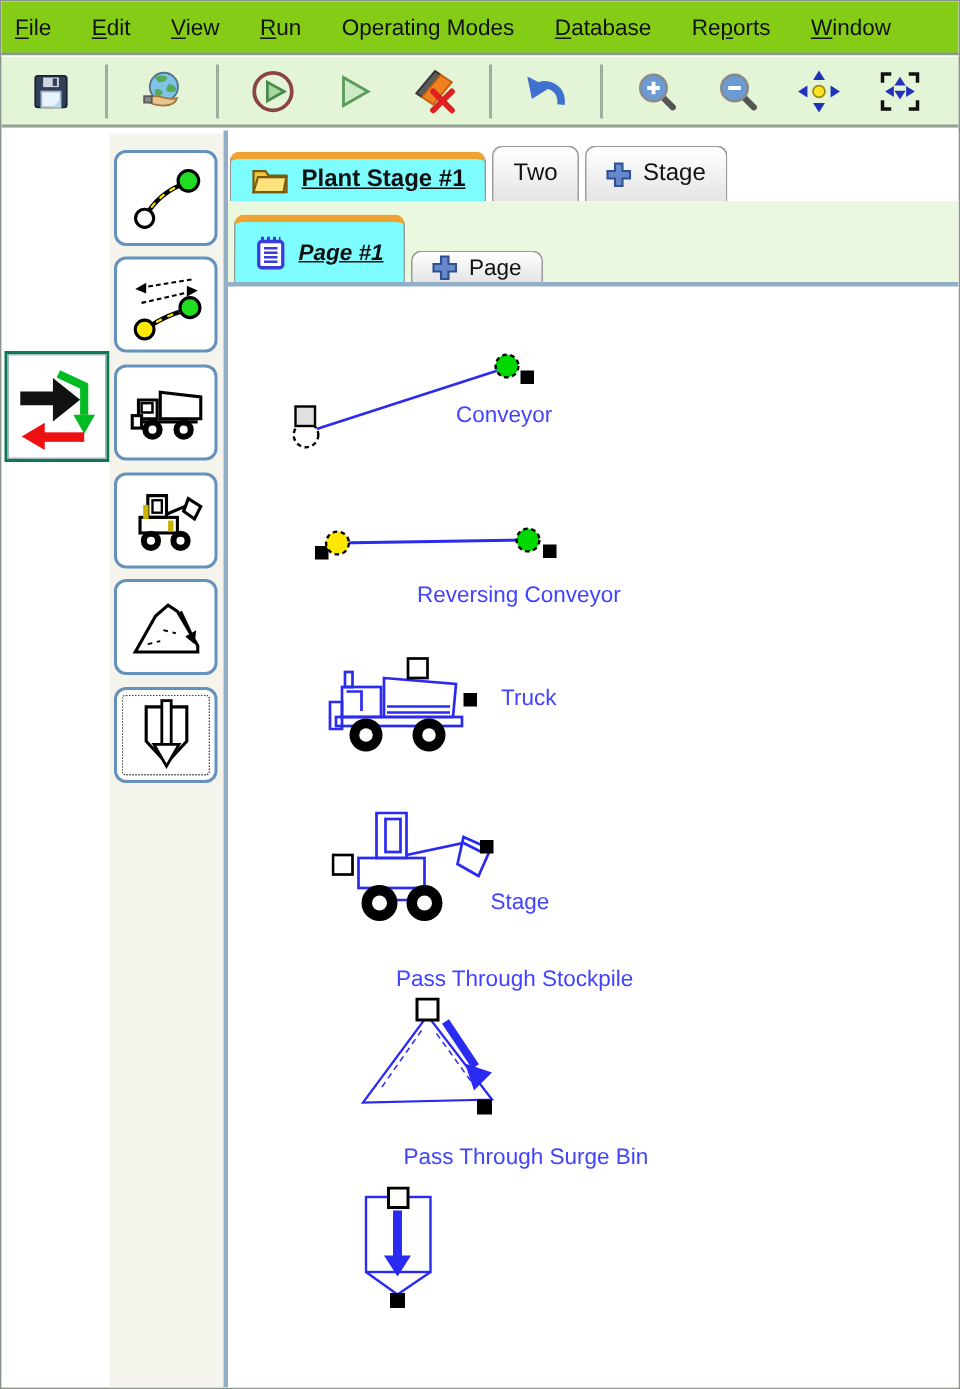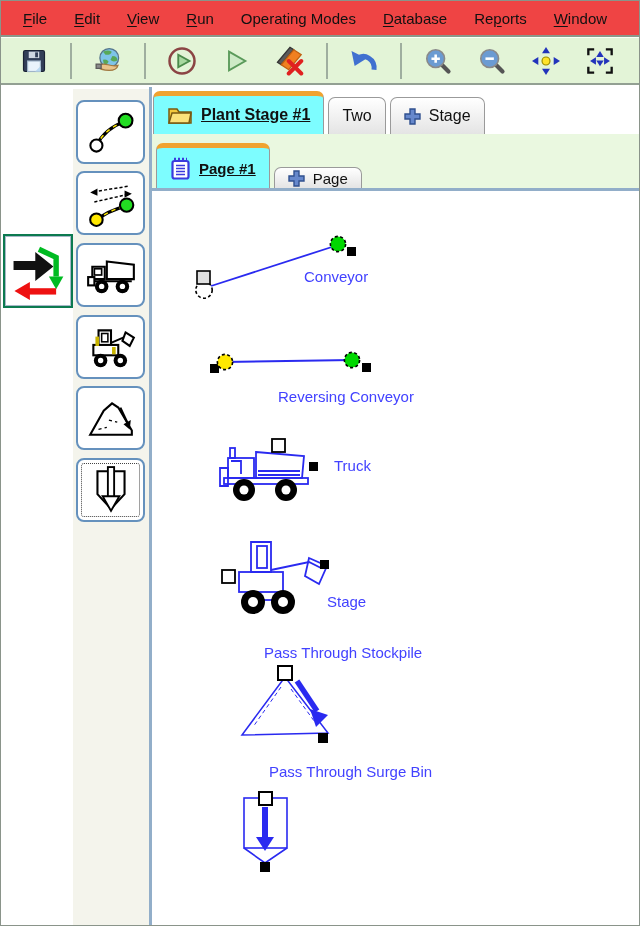--- a/index.html
+++ b/index.html
@@ -3,23 +3,23 @@
 <meta charset="utf-8">
 <style>
   html,body{margin:0;padding:0;background:#d8d8d8;}
   #window{
     position:relative;width:640px;height:926px;background:#ffffff;
     font-family:"Liberation Sans",sans-serif;overflow:hidden;
     border:1px solid #8a948a;box-sizing:border-box;
   }
   
   .menubar{
-    position:absolute;top:0;left:0;right:0;height:34px;background:#ef4444;
+    position:absolute;top:0;left:0;right:0;height:34px;background:#84cc16;
     border-bottom:2px solid #8a988a;display:flex;align-items:center;
-    padding-left:22px;gap:27px;font-size:15px;color:#111;
+    padding-left:9px;gap:27px;font-size:15px;color:#111;
   }
   .menu-item{cursor:default;white-space:nowrap;}
   .mn{text-decoration:underline;text-underline-offset:2px;}
   
   .toolbar{
     position:absolute;top:36px;left:0;right:0;height:48px;background:#e3f4d7;
     border-top:1px solid #fbfff8;border-bottom:2px solid #93a093;
     display:flex;align-items:center;padding-left:6px;box-sizing:border-box;
   }
   .tbtn{width:46px;height:40px;display:flex;align-items:center;justify-content:center;margin:0 4px;}
@@ -44,28 +44,28 @@
     border-left:3px solid #92aec9;box-sizing:border-box;background:#fff;
   }
   
   .stage-row{position:absolute;top:4px;left:1px;height:43px;display:flex;align-items:flex-end;}
   .tab{
     display:flex;align-items:center;gap:8px;padding:0 13px;height:37px;
     background:linear-gradient(#ffffff,#e4e4e4);border:1px solid #9a9a9a;border-bottom:none;
     border-radius:7px 7px 0 0;font-size:16px;color:#111;margin-right:4px;box-sizing:border-box;
   }
   .tab.active{
-    background:#7dfdff;border-top:5px solid #f0a330;height:43px;
+    background:#7dfdff;border-top:5px solid #f0a330;height:33px;
   }
   .stage-row .active .lbl{font-weight:bold;text-decoration:underline;}
   .page-header{position:absolute;top:47px;left:0;right:0;height:54px;background:#eaf8e0;}
   .page-row{position:absolute;left:4px;bottom:0;display:flex;align-items:flex-end;}
   .page-row .tab{height:21px;font-size:15px;}
   .page-row .tab.active{height:45px;}
-  .page-row .active .lbl{font-weight:bold;text-decoration:underline;}
+  .page-row .active .lbl{font-weight:bold;font-style:italic;text-decoration:underline;}
   
   .canvas{
     position:absolute;left:0;top:101px;right:0;bottom:0;background:#fff;
     border-top:3px solid #92aec9;box-sizing:border-box;overflow:hidden;
   }
   .citem{position:absolute;}
   .clabel{
     position:absolute;color:#4242ff;font-size:15px;font-weight:normal;white-space:nowrap;
   }
 </style>

